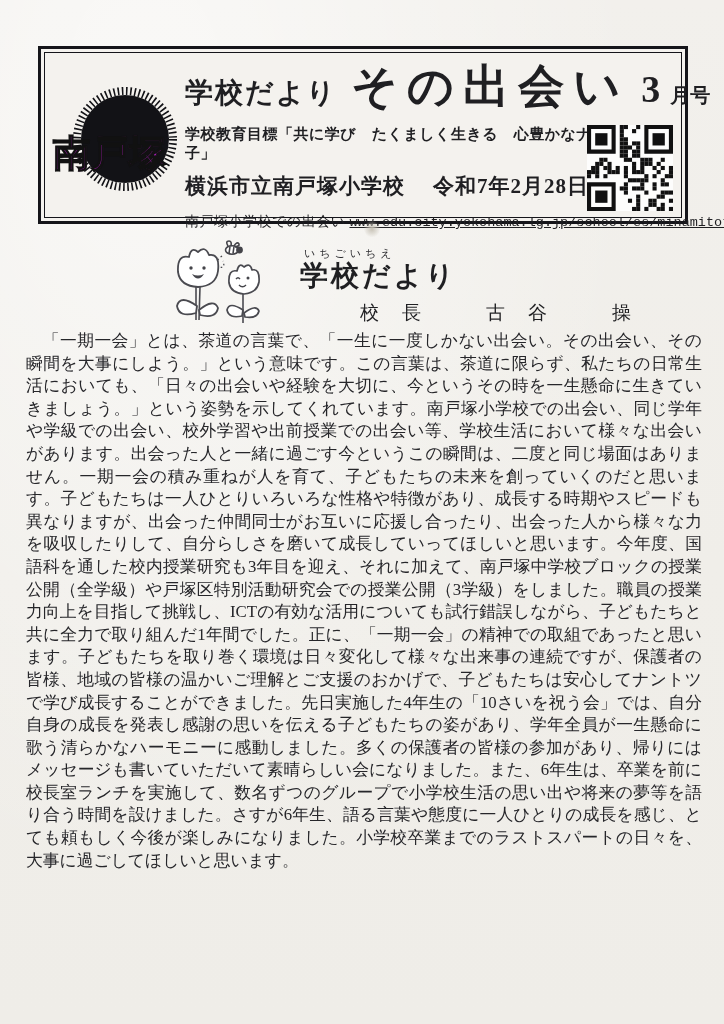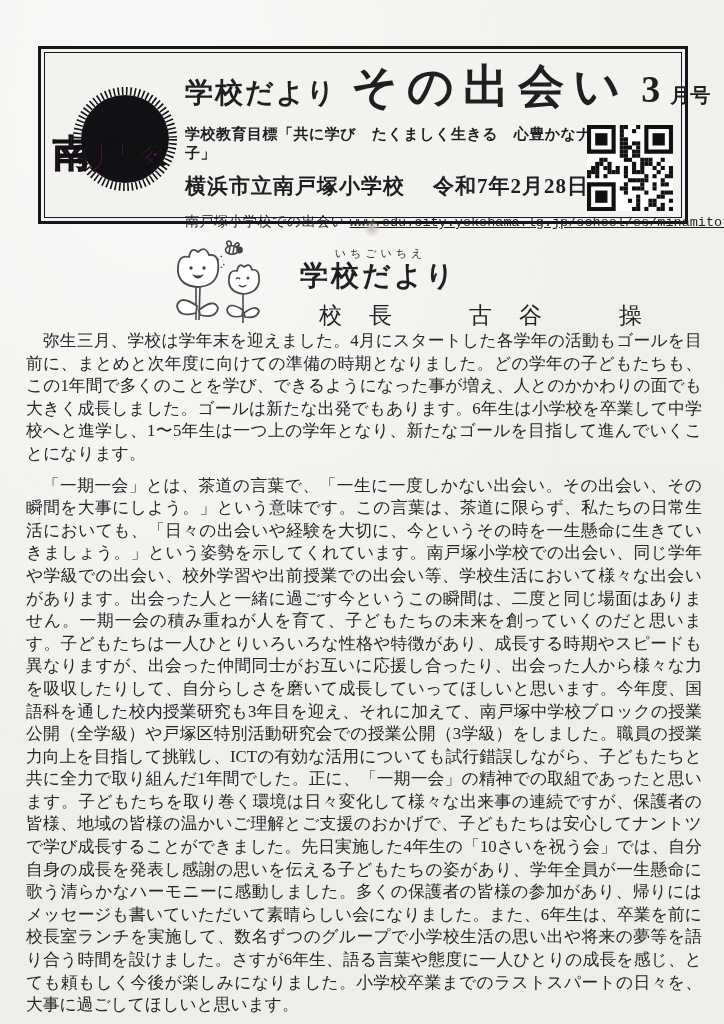--- a/index.html
+++ b/index.html
@@ -44,24 +44,24 @@
   .school-line .date { margin-left:28px; }
   .homepage-line { margin-top:13px; font-size:14px; letter-spacing:.5px; white-space:nowrap; }
   .homepage-url {
     font-family:"Liberation Mono","DejaVu Sans Mono",monospace;
     font-size:13.5px; text-decoration:underline; letter-spacing:0;
   }
   .qr { position:absolute; right:8px; bottom:6px; width:86px; height:86px; background:#fdfdfc; }
   
   .article-head { position:absolute; left:0; top:238px; width:724px; height:94px; }
   .flowers { position:absolute; left:152px; top:0; }
-  .heading-block { position:absolute; left:300px; top:8px; text-align:center; }
+  .heading-block { position:absolute; left:300px; top:8px; text-align:left; }
   .furigana { font-size:11px; letter-spacing:4px; color:#2a2a2e; margin-left:4px; }
   .article-title { font-size:28px; font-weight:700; letter-spacing:3px; line-height:1.1; }
-  .author-line { position:absolute; right:80px; top:62px; font-size:23px; letter-spacing:2px; }
+  .author-line { position:absolute; right:91px; top:62px; font-size:19px; letter-spacing:2px; }
   
   .article-body {
     position:absolute; left:0; top:330px; width:724px; padding:0 22px 0 26px;
   }
   .article-body p {
     font-size:16.8px; line-height:22.6px; text-align:justify; text-indent:1em;
     color:#26262a; margin-bottom:9px;
   }
   .stain {
     position:absolute; left:364px; top:220px; width:16px; height:18px; border-radius:50%;
@@ -264,16 +264,15 @@
 
   <div class="heading-block">
     <div class="furigana">いちごいちえ</div>
     <div class="article-title">学校だより</div>
   </div>
 
   <div class="author-line">校　長　　　古　谷　　　操</div>
 </div>
 
 <div class="article-body">
-  <p>弥生三月、学校は学年末を迎えました。4月にスタートした各学年の活動もゴールを目前に、まとめと次年度に向けての準備の時期となりました。どの学年の子どもたちも、この1年間で多くのことを学び、できるようになった事が増え、人とのかかわりの面でも大きく成長しました。ゴールは新たな出発でもあります。6年生は小学校を卒業して中学校へと進学し、1〜5年生は一つ上の学年となり、新たなゴールを目指して進んでいくことになります。</p>
   <p>「一期一会」とは、茶道の言葉で、「一生に一度しかない出会い。その出会い、その瞬間を大事にしよう。」という意味です。この言葉は、茶道に限らず、私たちの日常生活においても、「日々の出会いや経験を大切に、今というその時を一生懸命に生きていきましょう。」という姿勢を示してくれています。南戸塚小学校での出会い、同じ学年や学級での出会い、校外学習や出前授業での出会い等、学校生活において様々な出会いがあります。出会った人と一緒に過ごす今というこの瞬間は、二度と同じ場面はありません。一期一会の積み重ねが人を育て、子どもたちの未来を創っていくのだと思います。子どもたちは一人ひとりいろいろな性格や特徴があり、成長する時期やスピードも異なりますが、出会った仲間同士がお互いに応援し合ったり、出会った人から様々な力を吸収したりして、自分らしさを磨いて成長していってほしいと思います。今年度、国語科を通した校内授業研究も3年目を迎え、それに加えて、南戸塚中学校ブロックの授業公開（全学級）や戸塚区特別活動研究会での授業公開（3学級）をしました。職員の授業力向上を目指して挑戦し、ICTの有効な活用についても試行錯誤しながら、子どもたちと共に全力で取り組んだ1年間でした。正に、「一期一会」の精神での取組であったと思います。子どもたちを取り巻く環境は日々変化して様々な出来事の連続ですが、保護者の皆様、地域の皆様の温かいご理解とご支援のおかげで、子どもたちは安心してナントツで学び成長することができました。先日実施した4年生の「10さいを祝う会」では、自分自身の成長を発表し感謝の思いを伝える子どもたちの姿があり、学年全員が一生懸命に歌う清らかなハーモニーに感動しました。多くの保護者の皆様の参加があり、帰りにはメッセージも書いていただいて素晴らしい会になりました。また、6年生は、卒業を前に校長室ランチを実施して、数名ずつのグループで小学校生活の思い出や将来の夢等を語り合う時間を設けました。さすが6年生、語る言葉や態度に一人ひとりの成長を感じ、とても頼もしく今後が楽しみになりました。小学校卒業までのラストスパートの日々を、大事に過ごしてほしいと思います。</p>
 
 </div>
 
 </body></html>

